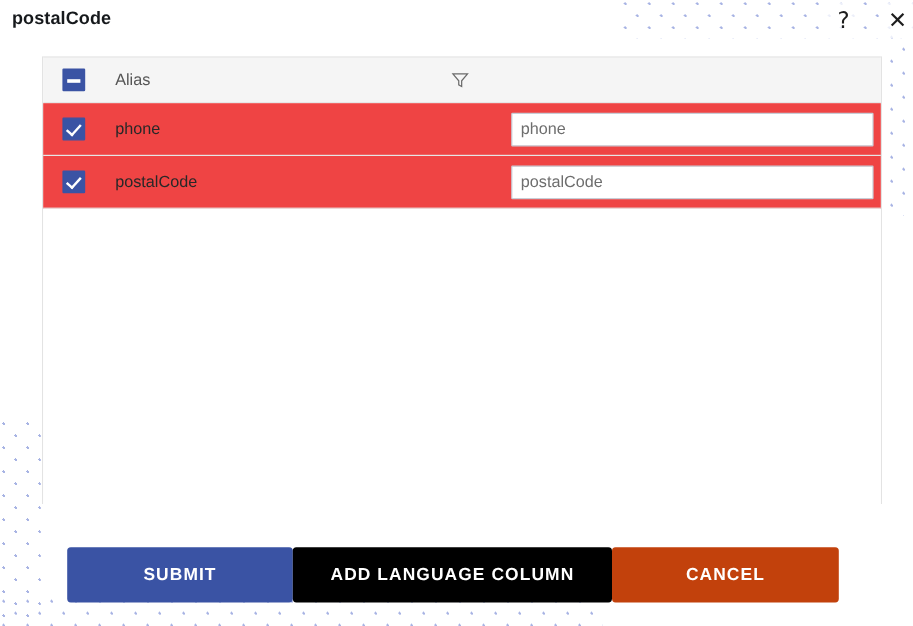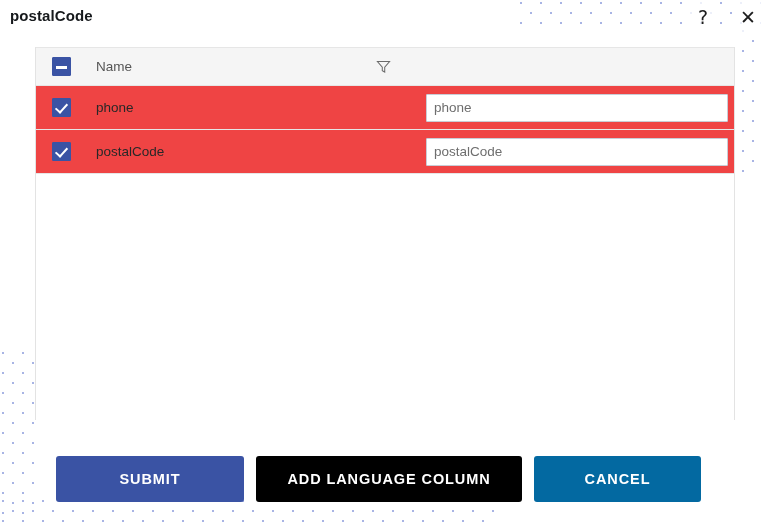--- a/index.html
+++ b/index.html
@@ -165,39 +165,38 @@
   #table-body-fill {
     height: 246px;
     background: #ffffff;
   }
 
   
   #action-bar {
     position: absolute;
     left: 56px; top: 456px;
     display: flex;
-    gap: 12px;
   }
   .action-btn {
     height: 46px;
     border: none;
     border-radius: 3px;
     color: #ffffff;
     font-family: "Liberation Sans", sans-serif;
     font-size: 14.5px;
     font-weight: bold;
     letter-spacing: .9px;
     cursor: pointer;
     display: flex;
     align-items: center;
     justify-content: center;
   }
   #submit-button  { width: 188px; background: #3a53a4; }
   #add-language-column-button { width: 266px; background: #000000; }
-  #cancel-button  { width: 167px; background: #0369a1; }
+  #cancel-button  { width: 189px; background: #c2410c; }
 </style>
 </head>
 <body>
 
 <div class="dots" id="dots-top-right"></div>
 <div class="dots" id="dots-right"></div>
 <div class="dots" id="dots-left"></div>
 <div class="dots" id="dots-bottom"></div>
 
 <div id="title-bar">
@@ -212,21 +211,21 @@
 </div>
 
 <div id="columns-panel">
 
   <div id="table-header-row">
     <div class="col-select">
       <div class="cbx indeterminate"></div>
     </div>
 
     <div class="col-name">
-      <span class="header-label" id="header-name-label">Name</span>
+      <span class="header-label" id="header-name-label">Alias</span>
       <span id="name-filter-icon">
         <svg class="filter-icon" viewBox="0 0 16 16" aria-hidden="true">
           <path d="M1.5 2.2h13L9.3 8.3v5.1L6.7 12V8.3z" fill="none" stroke="#6b6b6b" stroke-width="1.1"></path>
         </svg>
       </span>
     </div>
 
   </div>
 
   <div class="table-row">

